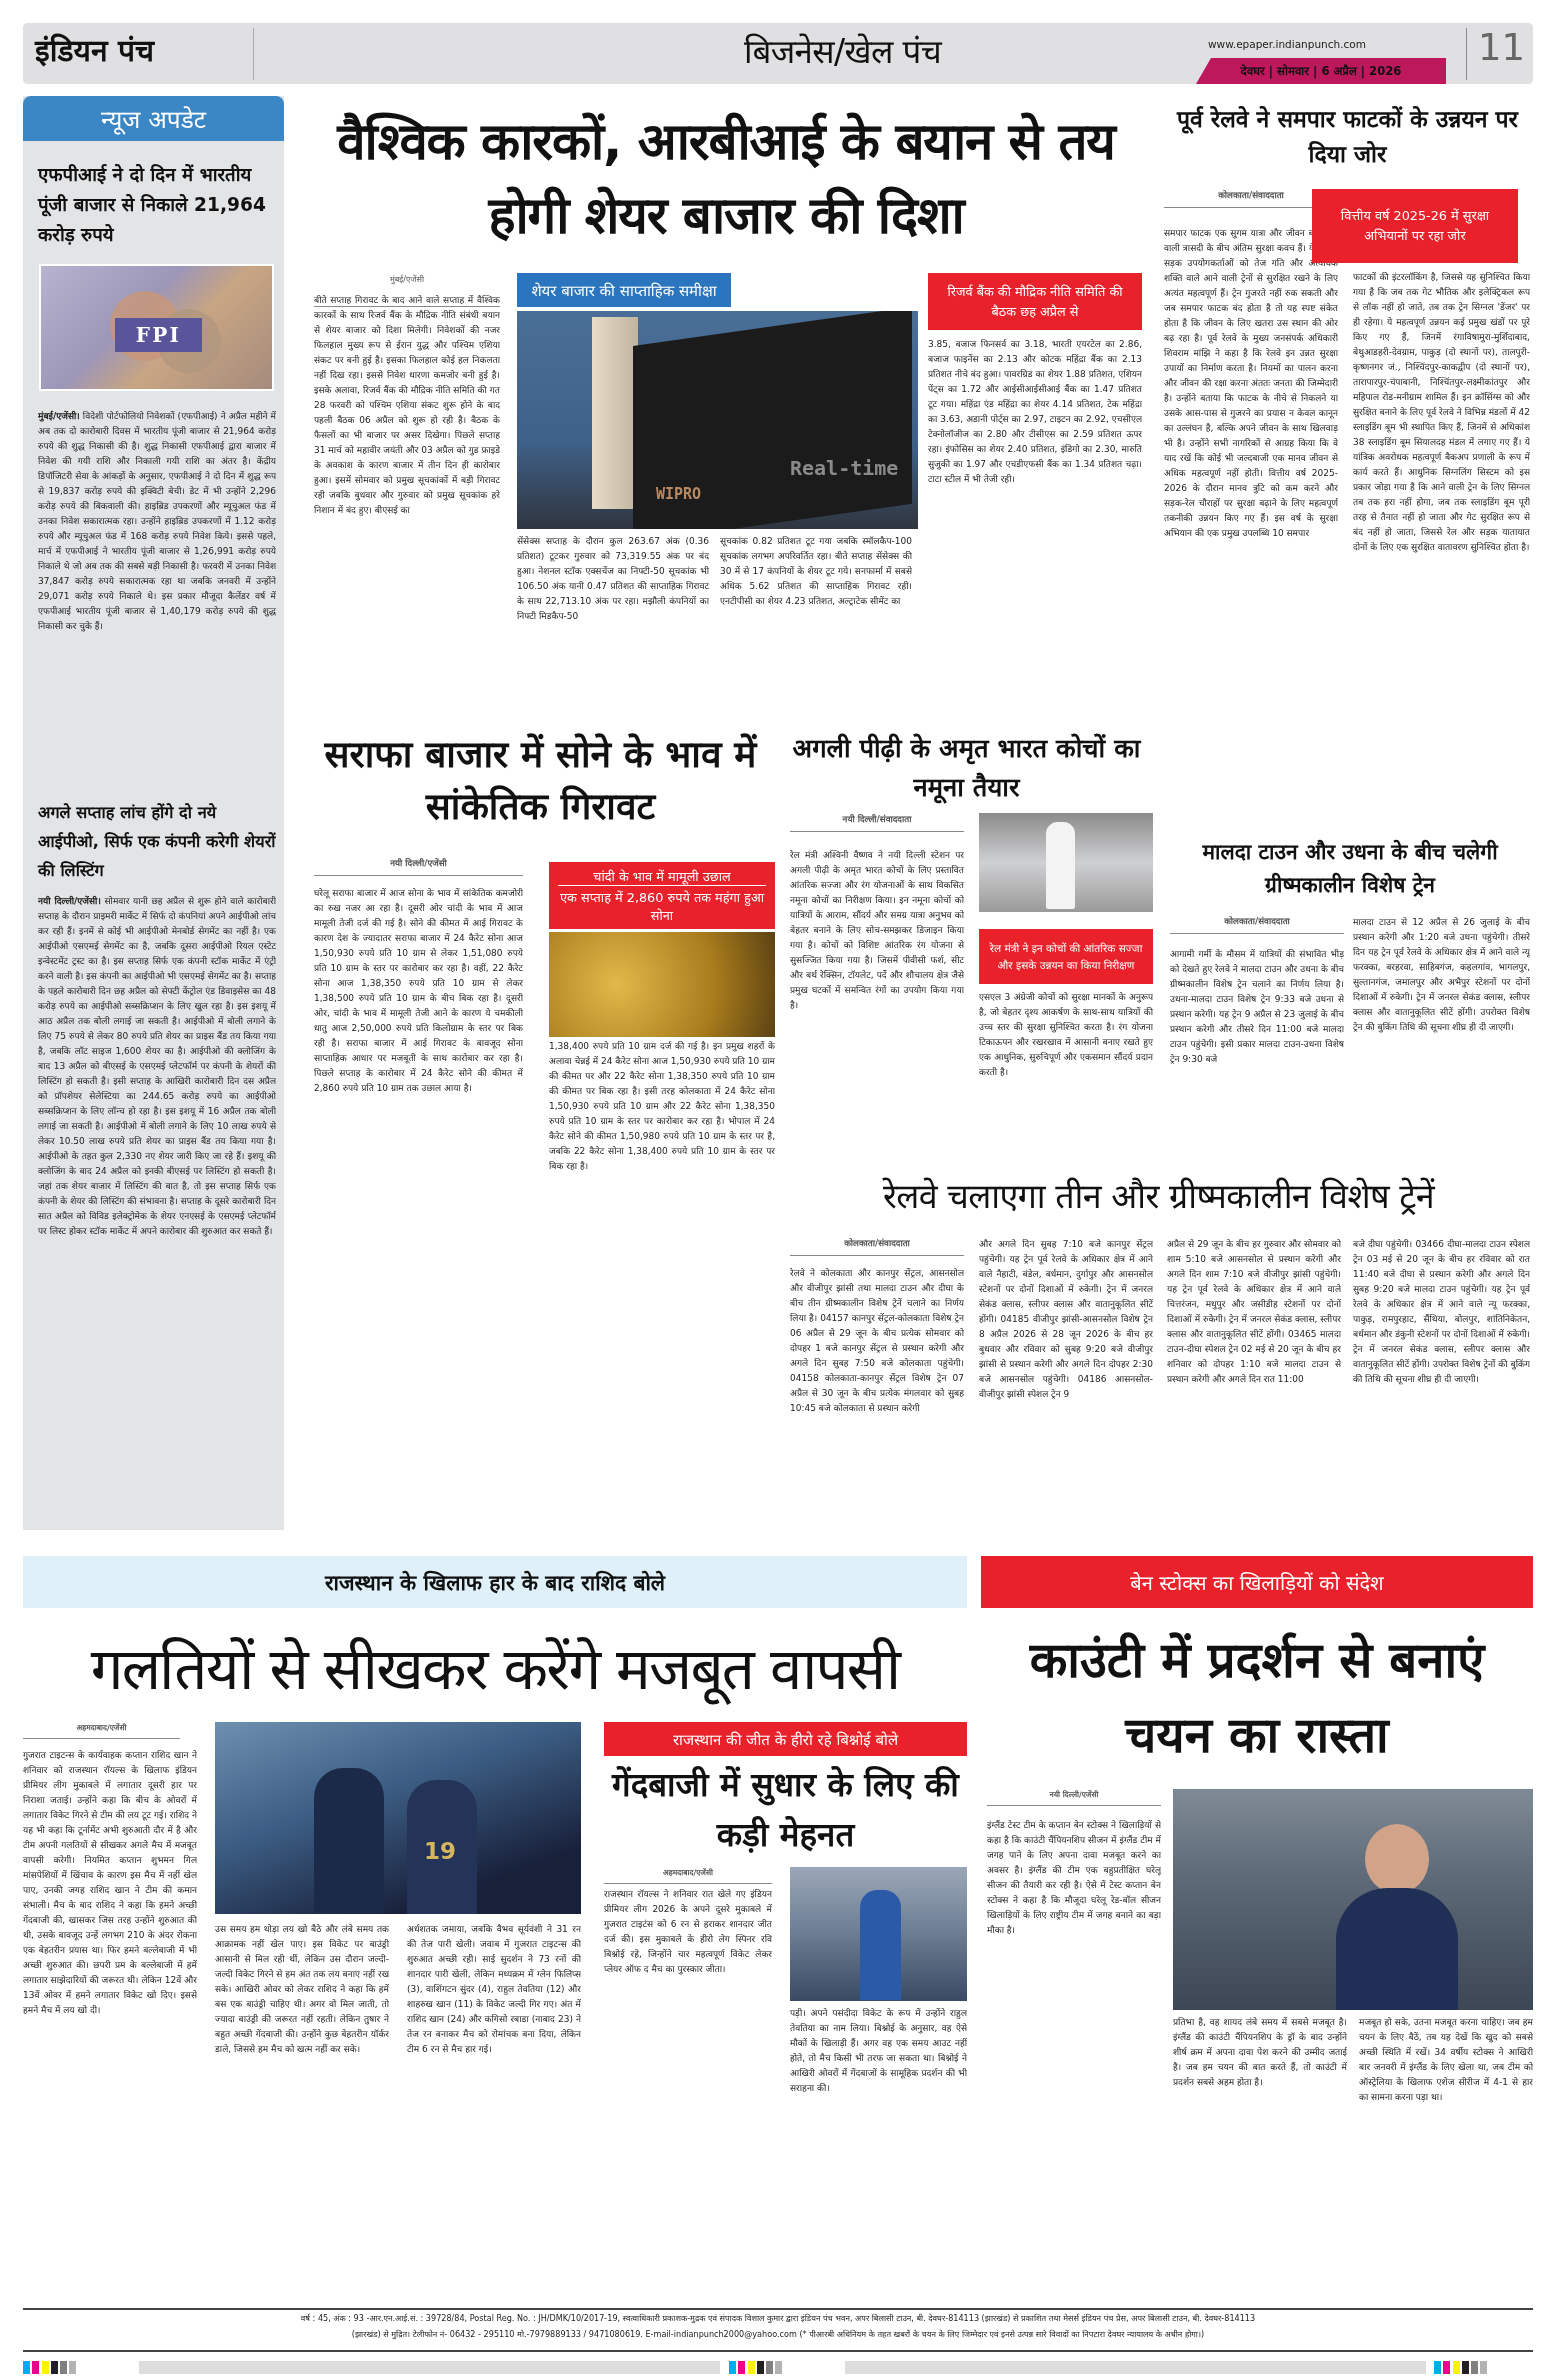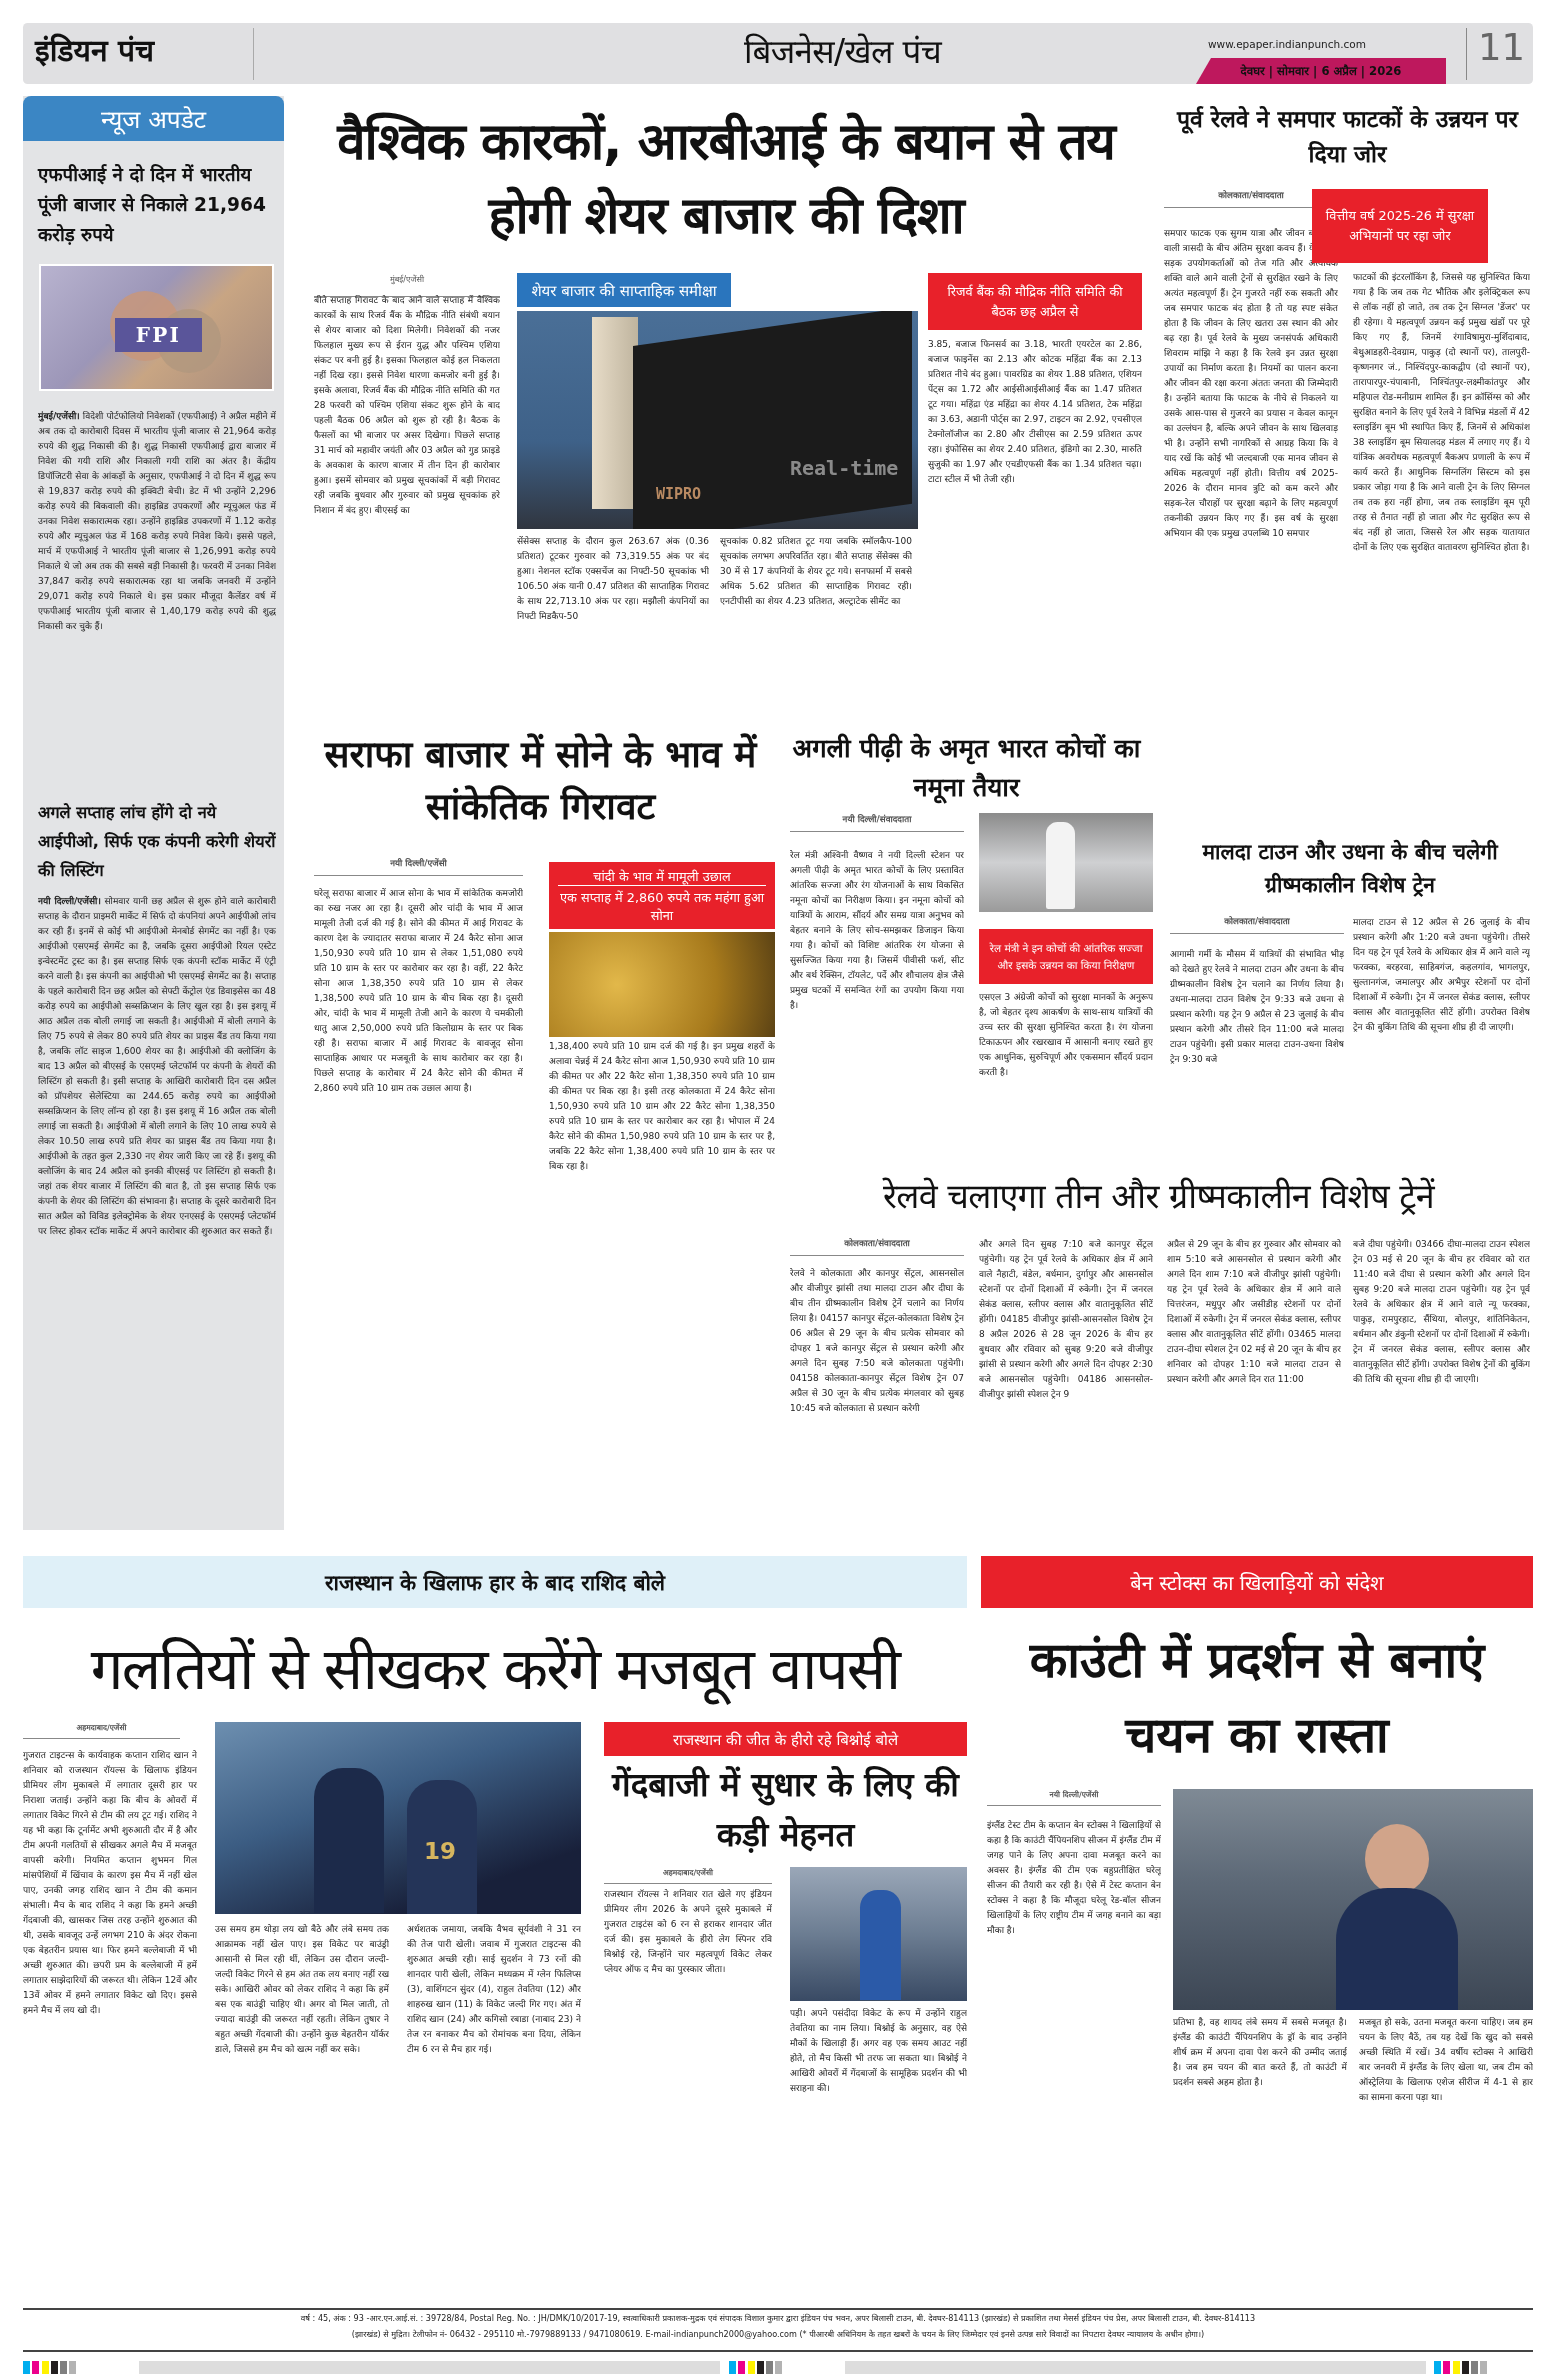--- a/index.html
+++ b/index.html
@@ -42,38 +42,38 @@
 <div class="abs photo" style="left:39px;top:264px;width:235px;height:127px;background:linear-gradient(135deg,#b8b3cf 0%,#9c96b8 40%,#c8a583 60%,#a58a7c 100%);border:2.3px solid #fff">
   <div style="position:absolute;left:30%;top:20%;width:70px;height:70px;border-radius:50%;background:#c8967a;opacity:.85"></div>
   <div style="position:absolute;left:50%;top:35%;width:64px;height:64px;border-radius:50%;background:#b0977e;opacity:.8"></div>
   <div style="position:absolute;left:74px;top:52px;width:87px;height:34px;background:#5a559a;color:#fff;font-family:'DejaVu Serif',serif;font-weight:bold;font-size:20px;display:flex;align-items:center;justify-content:center;letter-spacing:2.3px">FPI</div>
 </div>
 <div class="abs body-text" style="left:38px;top:409px;width:238px;height:357px"><b>मुंबई/एजेंसी।</b> <span>विदेशी पोर्टफोलियो निवेशकों (एफपीआई) ने अप्रैल महीने में अब तक दो कारोबारी दिवस में भारतीय पूंजी बाजार से 21,964 करोड़ रुपये की शुद्ध निकासी की है। शुद्ध निकासी एफपीआई द्वारा बाजार में निवेश की गयी राशि और निकाली गयी राशि का अंतर है। केंद्रीय डिपॉजिटरी सेवा के आंकड़ों के अनुसार, एफपीआई ने दो दिन में शुद्ध रूप से 19,837 करोड़ रुपये की इक्विटी बेची। डेट में भी उन्होंने 2,296 करोड़ रुपये की बिकवाली की। हाइब्रिड उपकरणों और म्यूचुअल फंड में उनका निवेश सकारात्मक रहा। उन्होंने हाइब्रिड उपकरणों में 1.12 करोड़ रुपये और म्यूचुअल फंड में 168 करोड़ रुपये निवेश किये। इससे पहले, मार्च में एफपीआई ने भारतीय पूंजी बाजार से 1,26,991 करोड़ रुपये निकाले थे जो अब तक की सबसे बड़ी निकासी है। फरवरी में उनका निवेश 37,847 करोड़ रुपये सकारात्मक रहा था जबकि जनवरी में उन्होंने 29,071 करोड़ रुपये निकाले थे। इस प्रकार मौजूदा कैलेंडर वर्ष में एफपीआई भारतीय पूंजी बाजार से 1,40,179 करोड़ रुपये की शुद्ध निकासी कर चुके हैं।</span></div>
 <div class="abs hl-black" style="left:38px;top:798px;width:238px;font-size:16.3px;line-height:29px">अगले सप्ताह लांच होंगे दो नये आईपीओ, सिर्फ एक कंपनी करेगी शेयरों की लिस्टिंग</div>
 <div class="abs body-text" style="left:38px;top:894px;width:238px;height:633px"><b>नयी दिल्ली/एजेंसी।</b> <span>सोमवार यानी छह अप्रैल से शुरू होने वाले कारोबारी सप्ताह के दौरान प्राइमरी मार्केट में सिर्फ दो कंपनियां अपने आईपीओ लांच कर रही हैं। इनमें से कोई भी आईपीओ मेनबोर्ड सेगमेंट का नहीं है। एक आईपीओ एसएमई सेगमेंट का है, जबकि दूसरा आईपीओ रियल एस्टेट इन्वेस्टमेंट ट्रस्ट का है। इस सप्ताह सिर्फ एक कंपनी स्टॉक मार्केट में एंट्री करने वाली है। इस कंपनी का आईपीओ भी एसएमई सेगमेंट का है। सप्ताह के पहले कारोबारी दिन छह अप्रैल को सेफ्टी केंट्रोल एंड डिवाइसेस का 48 करोड़ रुपये का आईपीओ सब्सक्रिप्शन के लिए खुल रहा है। इस इशयू में आठ अप्रैल तक बोली लगाई जा सकती है। आईपीओ में बोली लगाने के लिए 75 रुपये से लेकर 80 रुपये प्रति शेयर का प्राइस बैंड तय किया गया है, जबकि लॉट साइज 1,600 शेयर का है। आईपीओ की क्लोजिंग के बाद 13 अप्रैल को बीएसई के एसएमई प्लेटफॉर्म पर कंपनी के शेयरों की लिस्टिंग हो सकती है। इसी सप्ताह के आखिरी कारोबारी दिन दस अप्रैल को प्रॉपशेयर सेलेस्टिया का 244.65 करोड़ रुपये का आईपीओ सब्सक्रिप्शन के लिए लॉन्च हो रहा है। इस इशयू में 16 अप्रैल तक बोली लगाई जा सकती है। आईपीओ में बोली लगाने के लिए 10 लाख रुपये से लेकर 10.50 लाख रुपये प्रति शेयर का प्राइस बैंड तय किया गया है। आईपीओ के तहत कुल 2,330 नए शेयर जारी किए जा रहे हैं। इशयू की क्लोजिंग के बाद 24 अप्रैल को इनकी बीएसई पर लिस्टिंग हो सकती है। जहां तक शेयर बाजार में लिस्टिंग की बात है, तो इस सप्ताह सिर्फ एक कंपनी के शेयर की लिस्टिंग की संभावना है। सप्ताह के दूसरे कारोबारी दिन सात अप्रैल को विविड इलेक्ट्रोमेक के शेयर एनएसई के एसएमई प्लेटफॉर्म पर लिस्ट होकर स्टॉक मार्केट में अपने कारोबार की शुरुआत कर सकते हैं।</span></div>
 
 <div class="abs hl-black" style="left:308px;top:105px;width:836px;font-size:51px;line-height:74px;text-align:center;font-family:'DejaVu Sans',sans-serif;letter-spacing:-1.2px">वैश्विक कारकों, आरबीआई के बयान से तय होगी शेयर बाजार की दिशा</div>
-<div class="abs" style="left:314px;top:273px;width:186px;text-align:center;font-size:8.1px;color:#555;border-bottom:1.2px solid #888;padding-bottom:12px">मुंबई/एजेंसी</div>
+<div class="abs" style="left:314px;top:273px;width:186px;text-align:center;font-size:8.1px;color:#555;border-bottom:1.2px solid #888;padding-bottom:22px">मुंबई/एजेंसी</div>
 <div class="abs body-text" style="left:314px;top:293px;width:186px;height:287px">बीते सप्ताह गिरावट के बाद आने वाले सप्ताह में वैश्विक कारकों के साथ रिजर्व बैंक के मौद्रिक नीति संबंधी बयान से शेयर बाजार को दिशा मिलेगी। निवेशकों की नजर फिलहाल मुख्य रूप से ईरान युद्ध और पश्चिम एशिया संकट पर बनी हुई है। इसका फिलहाल कोई हल निकलता नहीं दिख रहा। इससे निवेश धारणा कमजोर बनी हुई है। इसके अलावा, रिजर्व बैंक की मौद्रिक नीति समिति की गत 28 फरवरी को पश्चिम एशिया संकट शुरू होने के बाद पहली बैठक 06 अप्रैल को शुरू हो रही है। बैठक के फैसलों का भी बाजार पर असर दिखेगा। पिछले सप्ताह 31 मार्च को महावीर जयंती और 03 अप्रैल को गुड फ्राइडे के अवकाश के कारण बाजार में तीन दिन ही कारोबार हुआ। इसमें सोमवार को प्रमुख सूचकांकों में बड़ी गिरावट रही जबकि बुधवार और गुरुवार को प्रमुख सूचकांक हरे निशान में बंद हुए। बीएसई का</div>
 <div class="abs blue-box" style="left:517px;top:273px;width:214px;height:34px;font-size:15px;font-weight:normal">शेयर बाजार की साप्ताहिक समीक्षा</div>
 <div class="abs photo" style="left:517px;top:311px;width:401px;height:218px;background:linear-gradient(180deg,#4a6f97 0%,#3e6188 60%,#30353f 100%)">
   <div style="position:absolute;left:75px;top:5.8px;width:46px;height:192px;background:linear-gradient(90deg,#e7dcc8,#bfb49e);"></div>
   <div style="position:absolute;left:116px;top:35px;width:279px;height:197px;background:#1b1b1b;transform:skewY(-8deg);transform-origin:left"></div>
   <div style="position:absolute;left:139px;top:174px;color:#b98a62;font-family:'DejaVu Sans Mono',monospace;font-size:15px;font-weight:bold">WIPRO</div>
   <div style="position:absolute;left:273px;top:145px;color:#8a8a8a;font-family:'DejaVu Sans Mono',monospace;font-size:20px;font-weight:bold">Real-time</div>
 </div>
 <div class="abs body-text" style="left:517px;top:534px;width:192px;height:145px">सेंसेक्स सप्ताह के दौरान कुल 263.67 अंक (0.36 प्रतिशत) टूटकर गुरुवार को 73,319.55 अंक पर बंद हुआ। नेशनल स्टॉक एक्सचेंज का निफ्टी-50 सूचकांक भी 106.50 अंक यानी 0.47 प्रतिशत की साप्ताहिक गिरावट के साथ 22,713.10 अंक पर रहा। मझौली कंपनियों का निफ्टी मिडकैप-50</div>
 <div class="abs body-text" style="left:720px;top:534px;width:192px;height:145px">सूचकांक 0.82 प्रतिशत टूट गया जबकि स्मॉलकैप-100 सूचकांक लगभग अपरिवर्तित रहा। बीते सप्ताह सेंसेक्स की 30 में से 17 कंपनियों के शेयर टूट गये। सनफार्मा में सबसे अधिक 5.62 प्रतिशत की साप्ताहिक गिरावट रही। एनटीपीसी का शेयर 4.23 प्रतिशत, अल्ट्राटेक सीमेंट का</div>
 <div class="abs red-box" style="left:928px;top:273px;width:214px;height:57px;font-size:12.8px;line-height:20px;font-weight:normal;padding:0 17.4px">रिजर्व बैंक की मौद्रिक नीति समिति की बैठक छह अप्रैल से</div>
 <div class="abs body-text" style="left:928px;top:337px;width:214px;height:343px">3.85, बजाज फिनसर्व का 3.18, भारती एयरटेल का 2.86, बजाज फाइनेंस का 2.13 और कोटक महिंद्रा बैंक का 2.13 प्रतिशत नीचे बंद हुआ। पावरग्रिड का शेयर 1.88 प्रतिशत, एशियन पेंट्स का 1.72 और आईसीआईसीआई बैंक का 1.47 प्रतिशत टूट गया। महिंद्रा एंड महिंद्रा का शेयर 4.14 प्रतिशत, टेक महिंद्रा का 3.63, अडानी पोर्ट्स का 2.97, टाइटन का 2.92, एचसीएल टेक्नोलॉजीज का 2.80 और टीसीएस का 2.59 प्रतिशत ऊपर रहा। इंफोसिस का शेयर 2.40 प्रतिशत, इंडिगो का 2.30, मारुति सुजुकी का 1.97 और एचडीएफसी बैंक का 1.34 प्रतिशत चढ़ा। टाटा स्टील में भी तेजी रही।</div>
 
 <div class="abs hl-black" style="left:1159px;top:102px;width:377px;font-size:23px;line-height:35px;text-align:center">पूर्व रेलवे ने समपार फाटकों के उन्नयन पर दिया जोर</div>
 <div class="abs dateline" style="left:1164px;top:189px;width:174px;text-align:center">कोलकाता/संवाददाता</div>
 <div class="abs body-text" style="left:1164px;top:226px;width:174px;height:587px">समपार फाटक एक सुगम यात्रा और जीवन बदल देने वाली त्रासदी के बीच अंतिम सुरक्षा कवच हैं। ये फाटक सड़क उपयोगकर्ताओं को तेज गति और अत्यधिक शक्ति वाले आने वाली ट्रेनों से सुरक्षित रखने के लिए अत्यंत महत्वपूर्ण हैं। ट्रेन गुजरते नहीं रुक सकती और जब समपार फाटक बंद होता है तो यह स्पष्ट संकेत होता है कि जीवन के लिए खतरा उस स्थान की ओर बढ़ रहा है। पूर्व रेलवे के मुख्य जनसंपर्क अधिकारी शिवराम मांझि ने कहा है कि रेलवे इन उन्नत सुरक्षा उपायों का निर्माण करता है। नियमों का पालन करना और जीवन की रक्षा करना अंततः जनता की जिम्मेदारी है। उन्होंने बताया कि फाटक के नीचे से निकलने या उसके आस-पास से गुजरने का प्रयास न केवल कानून का उल्लंघन है, बल्कि अपने जीवन के साथ खिलवाड़ भी है। उन्होंने सभी नागरिकों से आग्रह किया कि वे याद रखें कि कोई भी जल्दबाजी एक मानव जीवन से अधिक महत्वपूर्ण नहीं होती। वित्तीय वर्ष 2025-2026 के दौरान मानव त्रुटि को कम करने और सड़क-रेल चौराहों पर सुरक्षा बढ़ाने के लिए महत्वपूर्ण तकनीकी उन्नयन किए गए हैं। इस वर्ष के सुरक्षा अभियान की एक प्रमुख उपलब्धि 10 समपार</div>
-<div class="abs red-box" style="left:1312px;top:189px;width:176px;height:74px;font-size:12.8px;line-height:20px;font-weight:normal;padding:0 11.6px;left:1312px">वित्तीय वर्ष 2025-26 में सुरक्षा अभियानों पर रहा जोर</div>
+<div class="abs red-box" style="left:1312px;top:189px;width:206px;height:74px;font-size:12.8px;line-height:20px;font-weight:normal;padding:0 11.6px;left:1312px">वित्तीय वर्ष 2025-26 में सुरक्षा अभियानों पर रहा जोर</div>
 <div class="abs body-text" style="left:1353px;top:270px;width:177px;height:543px">फाटकों की इंटरलॉकिंग है, जिससे यह सुनिश्चित किया गया है कि जब तक गेट भौतिक और इलेक्ट्रिकल रूप से लॉक नहीं हो जाते, तब तक ट्रेन सिग्नल 'डेंजर' पर ही रहेगा। ये महत्वपूर्ण उन्नयन कई प्रमुख खंडों पर पूरे किए गए हैं, जिनमें रंगाविषामुरा-मुर्शिदाबाद, बेथुआडहरी-देवग्राम, पाकुड़ (दो स्थानों पर), तालपुरी-कृष्णनगर जं., निश्चिंदपुर-काकद्वीप (दो स्थानों पर), तारापारपुर-चंपाबानी, निश्चिंतपुर-लक्ष्मीकांतपुर और महिपाल रोड-मनीग्राम शामिल हैं। इन क्रॉसिंग्स को और सुरक्षित बनाने के लिए पूर्व रेलवे ने विभिन्न मंडलों में 42 स्लाइडिंग बूम भी स्थापित किए हैं, जिनमें से अधिकांश 38 स्लाइडिंग बूम सियालदह मंडल में लगाए गए हैं। ये यांत्रिक अवरोधक महत्वपूर्ण बैकअप प्रणाली के रूप में कार्य करते हैं। आधुनिक सिग्नलिंग सिस्टम को इस प्रकार जोड़ा गया है कि आने वाली ट्रेन के लिए सिग्नल तब तक हरा नहीं होगा, जब तक स्लाइडिंग बूम पूरी तरह से तैनात नहीं हो जाता और गेट सुरक्षित रूप से बंद नहीं हो जाता, जिससे रेल और सड़क यातायात दोनों के लिए एक सुरक्षित वातावरण सुनिश्चित होता है।</div>
 
 <div class="abs hl-black" style="left:311px;top:729px;width:459px;font-size:37px;line-height:52px;text-align:center">सराफा बाजार में सोने के भाव में सांकेतिक गिरावट</div>
 <div class="abs dateline" style="left:314px;top:857px;width:209px;text-align:center">नयी दिल्ली/एजेंसी</div>
 <div class="abs body-text" style="left:314px;top:886px;width:209px;height:648px">घरेलू सराफा बाजार में आज सोना के भाव में सांकेतिक कमजोरी का रुख नजर आ रहा है। दूसरी ओर चांदी के भाव में आज मामूली तेजी दर्ज की गई है। सोने की कीमत में आई गिरावट के कारण देश के ज्यादातर सराफा बाजार में 24 कैरेट सोना आज 1,50,930 रुपये प्रति 10 ग्राम से लेकर 1,51,080 रुपये प्रति 10 ग्राम के स्तर पर कारोबार कर रहा है। वहीं, 22 कैरेट सोना आज 1,38,350 रुपये प्रति 10 ग्राम से लेकर 1,38,500 रुपये प्रति 10 ग्राम के बीच बिक रहा है। दूसरी ओर, चांदी के भाव में मामूली तेजी आने के कारण ये चमकीली धातु आज 2,50,000 रुपये प्रति किलोग्राम के स्तर पर बिक रही है। सराफा बाजार में आई गिरावट के बावजूद सोना साप्ताहिक आधार पर मजबूती के साथ कारोबार कर रहा है। पिछले सप्ताह के कारोबार में 24 कैरेट सोने की कीमत में 2,860 रुपये प्रति 10 ग्राम तक उछाल आया है।</div>
 <div class="abs red-box" style="left:549px;top:862px;width:226px;height:67px;font-weight:normal">
   <div style="font-size:12.8px;padding-bottom:0;border-bottom:0.6px solid #fff;width:92%">चांदी के भाव में मामूली उछाल</div>
   <div style="font-size:12.8px;padding-top:3.5px;line-height:17.4px">एक सप्ताह में 2,860 रुपये तक महंगा हुआ सोना</div>
 </div>
 <div class="abs photo" style="left:549px;top:932px;width:226px;height:105px;background:radial-gradient(circle at 30% 50%,#e2b84a,#a77a1c 60%,#5b4214 100%)"></div>

